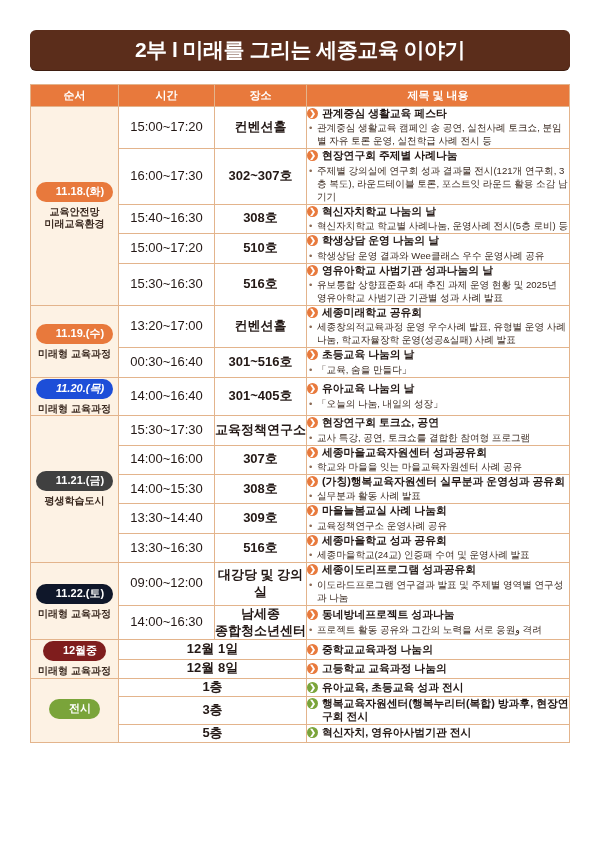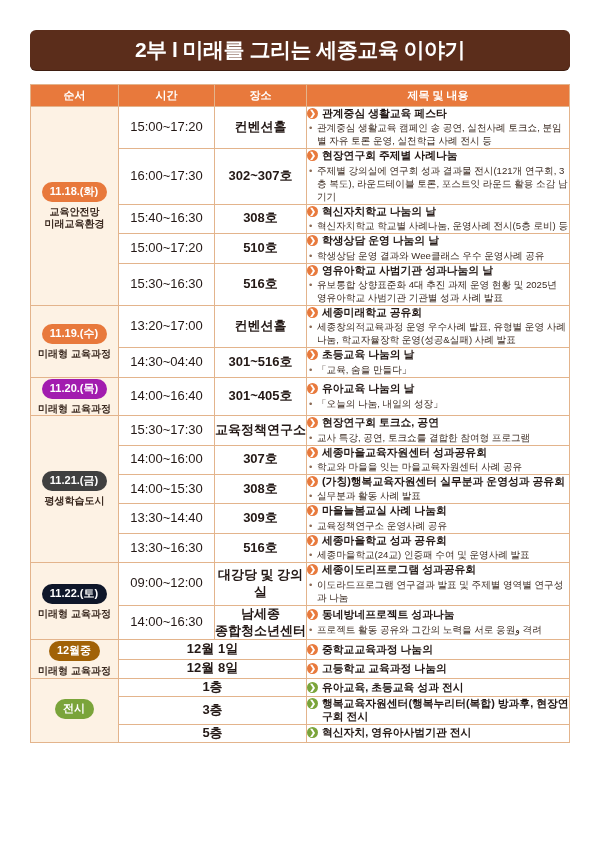--- a/index.html
+++ b/index.html
@@ -59,21 +59,21 @@
     text-align: center;
     padding: 6px 2px;
   }
   .daycell .pill {
     display: inline-block;
     background: #e8793c;
     color: #fff;
     font-size: 11px;
     font-weight: bold;
     border-radius: 10px;
-    padding: 2px 9px 3px 8px;
+    padding: 2px 9px 3px 20px;
     margin-bottom: 4px;
     white-space: nowrap;
   }
   .daycell .sub {
     font-size: 10px;
     color: #3b2a20;
     line-height: 1.25;
     font-weight: bold;
   }
   .timecell, .placecell {
@@ -248,39 +248,39 @@
             </div>
             <div class="c-lines">
               <div class="c-line">
                 <span class="dash">•</span>
                 <span>세종창의적교육과정 운영 우수사례 발표, 유형별 운영 사례 나눔, 학교자율장학 운영(성공&amp;실패) 사례 발표</span>
               </div>
             </div>
           </td>
         </tr>
         <tr>
-          <td class="timecell">14:30~04:40</td>
+          <td class="timecell">00:30~16:40</td>
           <td class="placecell">
             <div>301~516호</div>
           </td>
           <td class="contentcell">
             <div class="c-title">
               <span class="bullet">❯</span>
               <span>초등교육 나눔의 날</span>
             </div>
             <div class="c-lines">
               <div class="c-line">
                 <span class="dash">•</span>
                 <span>「교육, 숨을 만들다」</span>
               </div>
             </div>
           </td>
         </tr>
         <tr>
-          <td class="daycell" rowspan="1"><div class="pill" style="background: #a21caf;">11.20.(목)</div><div class="sub">미래형 교육과정</div></td>
+          <td class="daycell" rowspan="1"><div class="pill" style="background: #1d4ed8; font-style: italic;">11.20.(목)</div><div class="sub">미래형 교육과정</div></td>
           <td class="timecell">14:00~16:40</td>
           <td class="placecell">
             <div>301~405호</div>
           </td>
           <td class="contentcell">
             <div class="c-title">
               <span class="bullet">❯</span>
               <span>유아교육 나눔의 날</span>
             </div>
             <div class="c-lines">
@@ -414,21 +414,21 @@
             </div>
             <div class="c-lines">
               <div class="c-line">
                 <span class="dash">•</span>
                 <span>프로젝트 활동 공유와 그간의 노력을 서로 응원و 격려</span>
               </div>
             </div>
           </td>
         </tr>
         <tr>
-          <td class="daycell" rowspan="2"><div class="pill" style="background: #a16207;">12월중</div><div class="sub">미래형 교육과정</div></td>
+          <td class="daycell" rowspan="2"><div class="pill" style="background: #7f1d1d;">12월중</div><div class="sub">미래형 교육과정</div></td>
           <td class="placecell" colspan="2">12월 1일</td>
           <td class="contentcell">
             <div class="c-title">
               <span class="bullet">❯</span>
               <span>중학교교육과정 나눔의</span>
             </div>
           </td>
         </tr>
         <tr>
           <td class="placecell" colspan="2">12월 8일</td>

